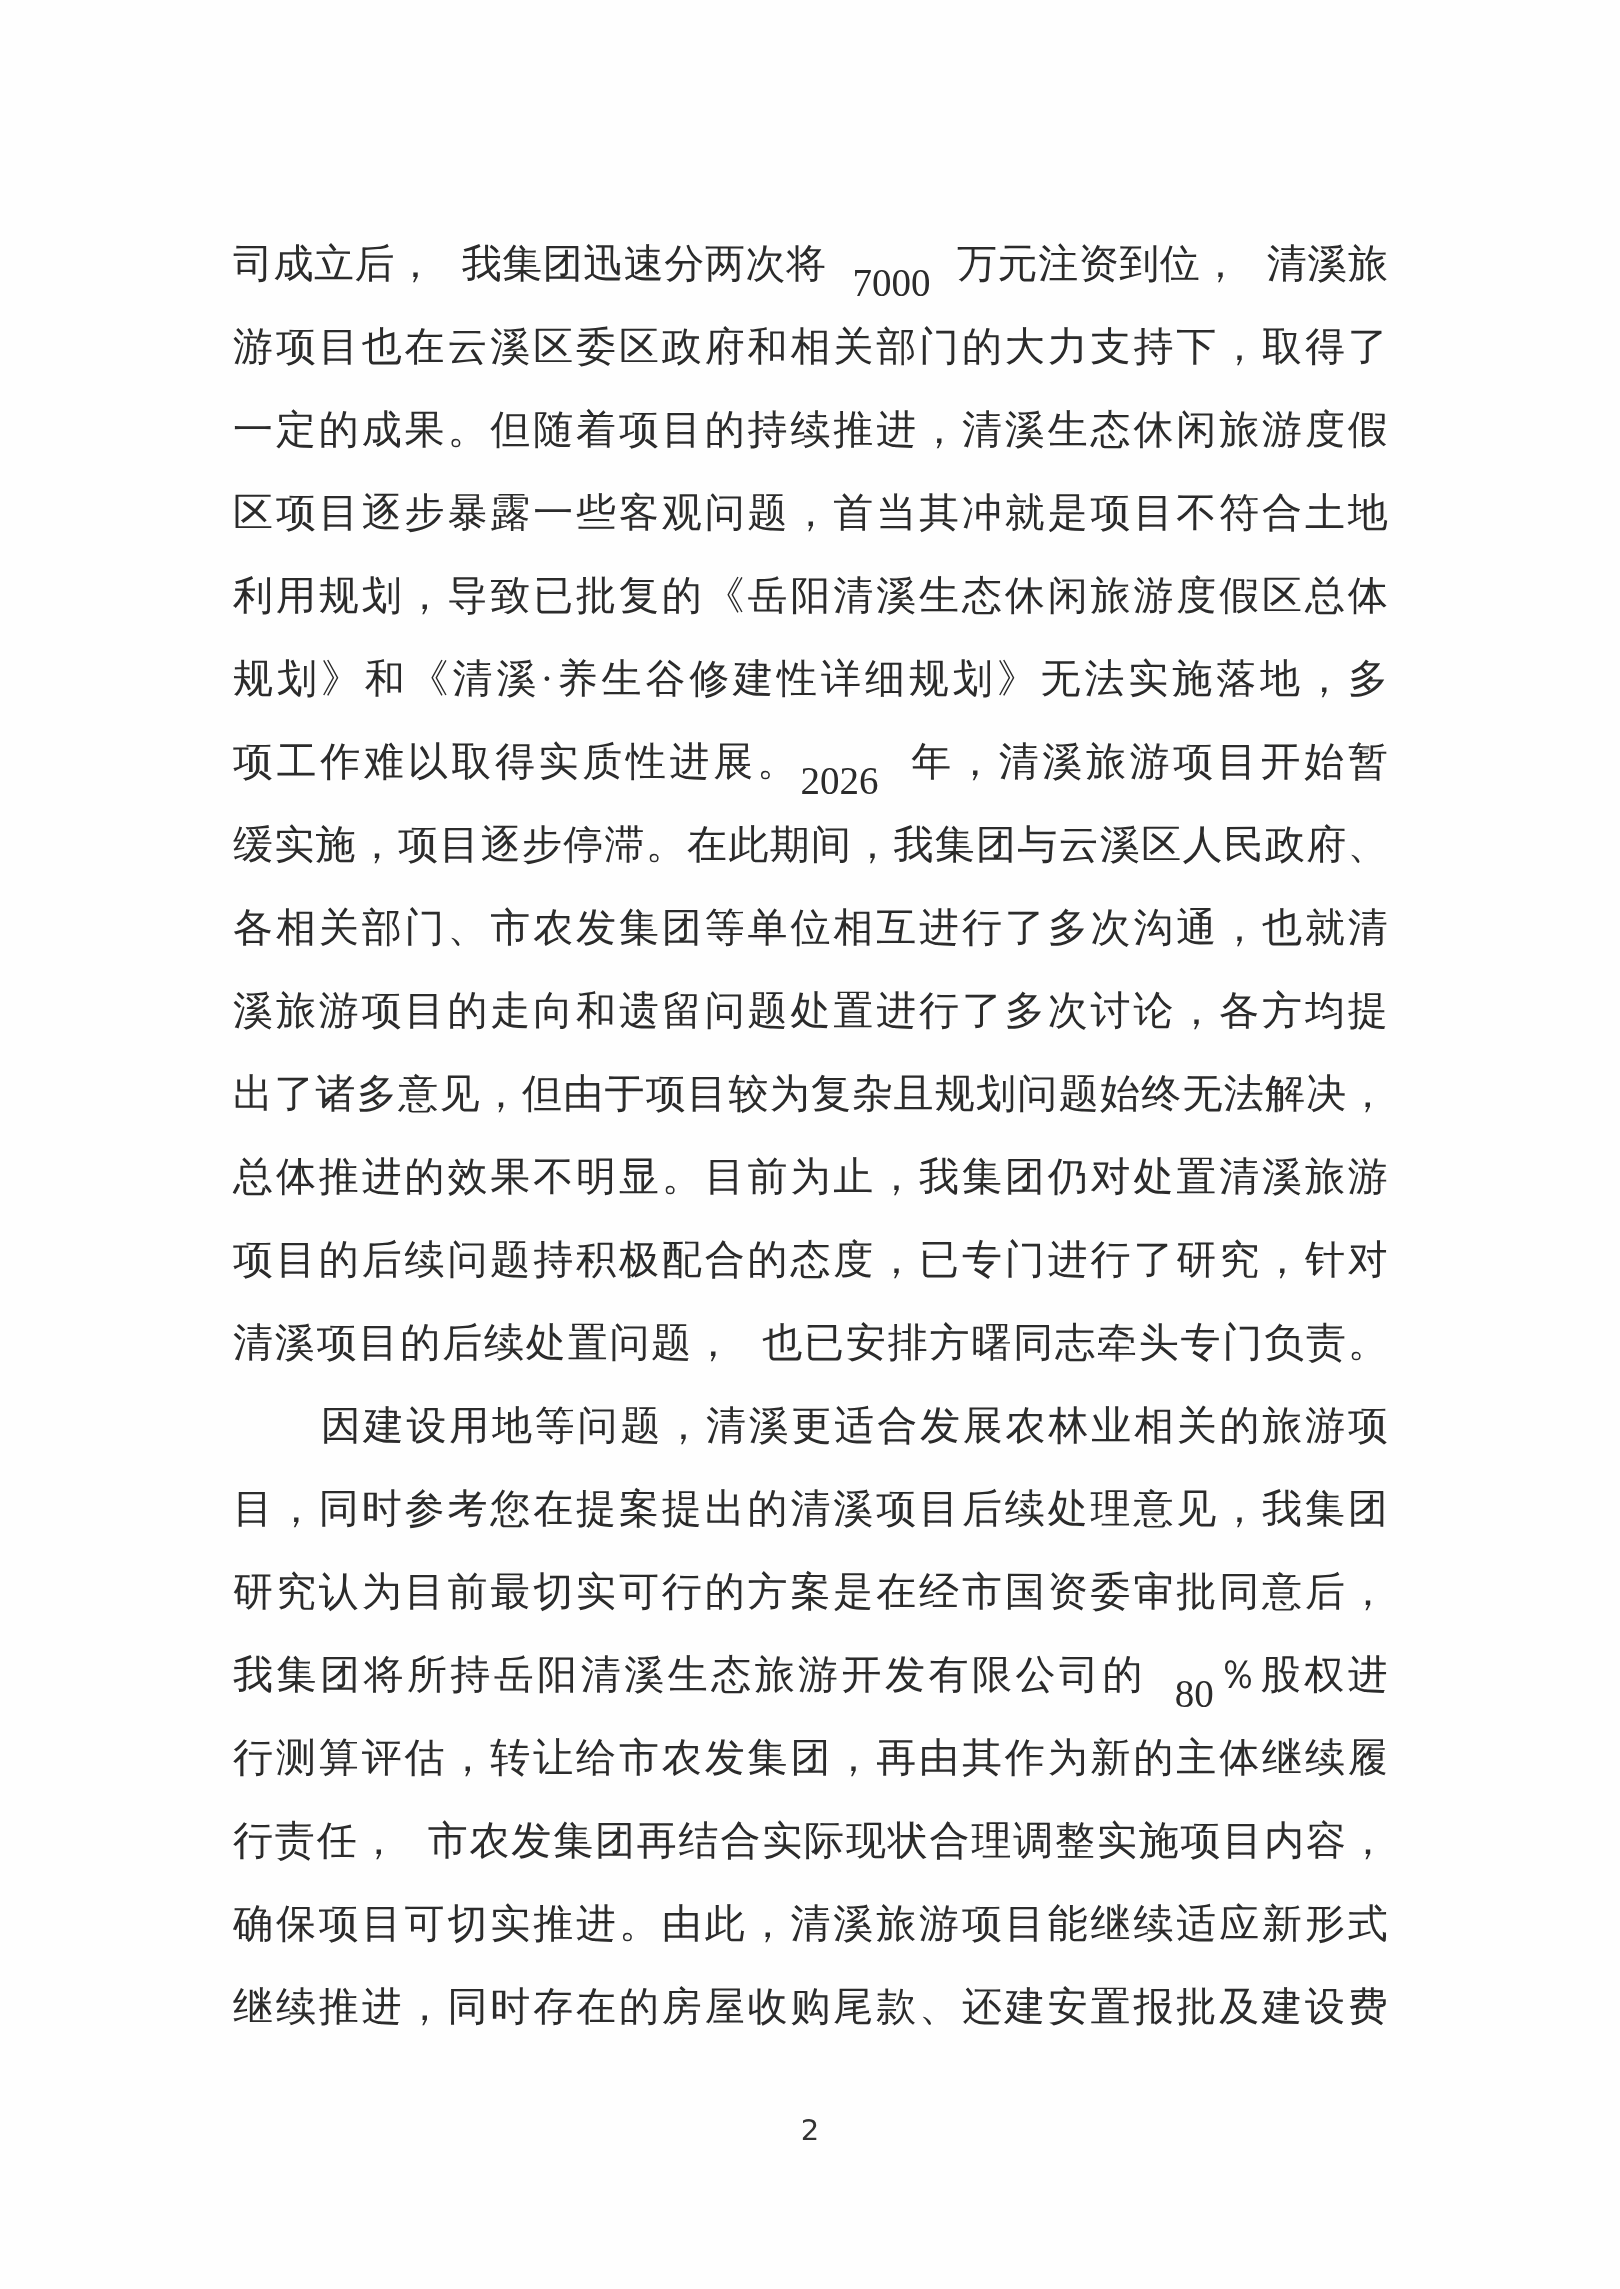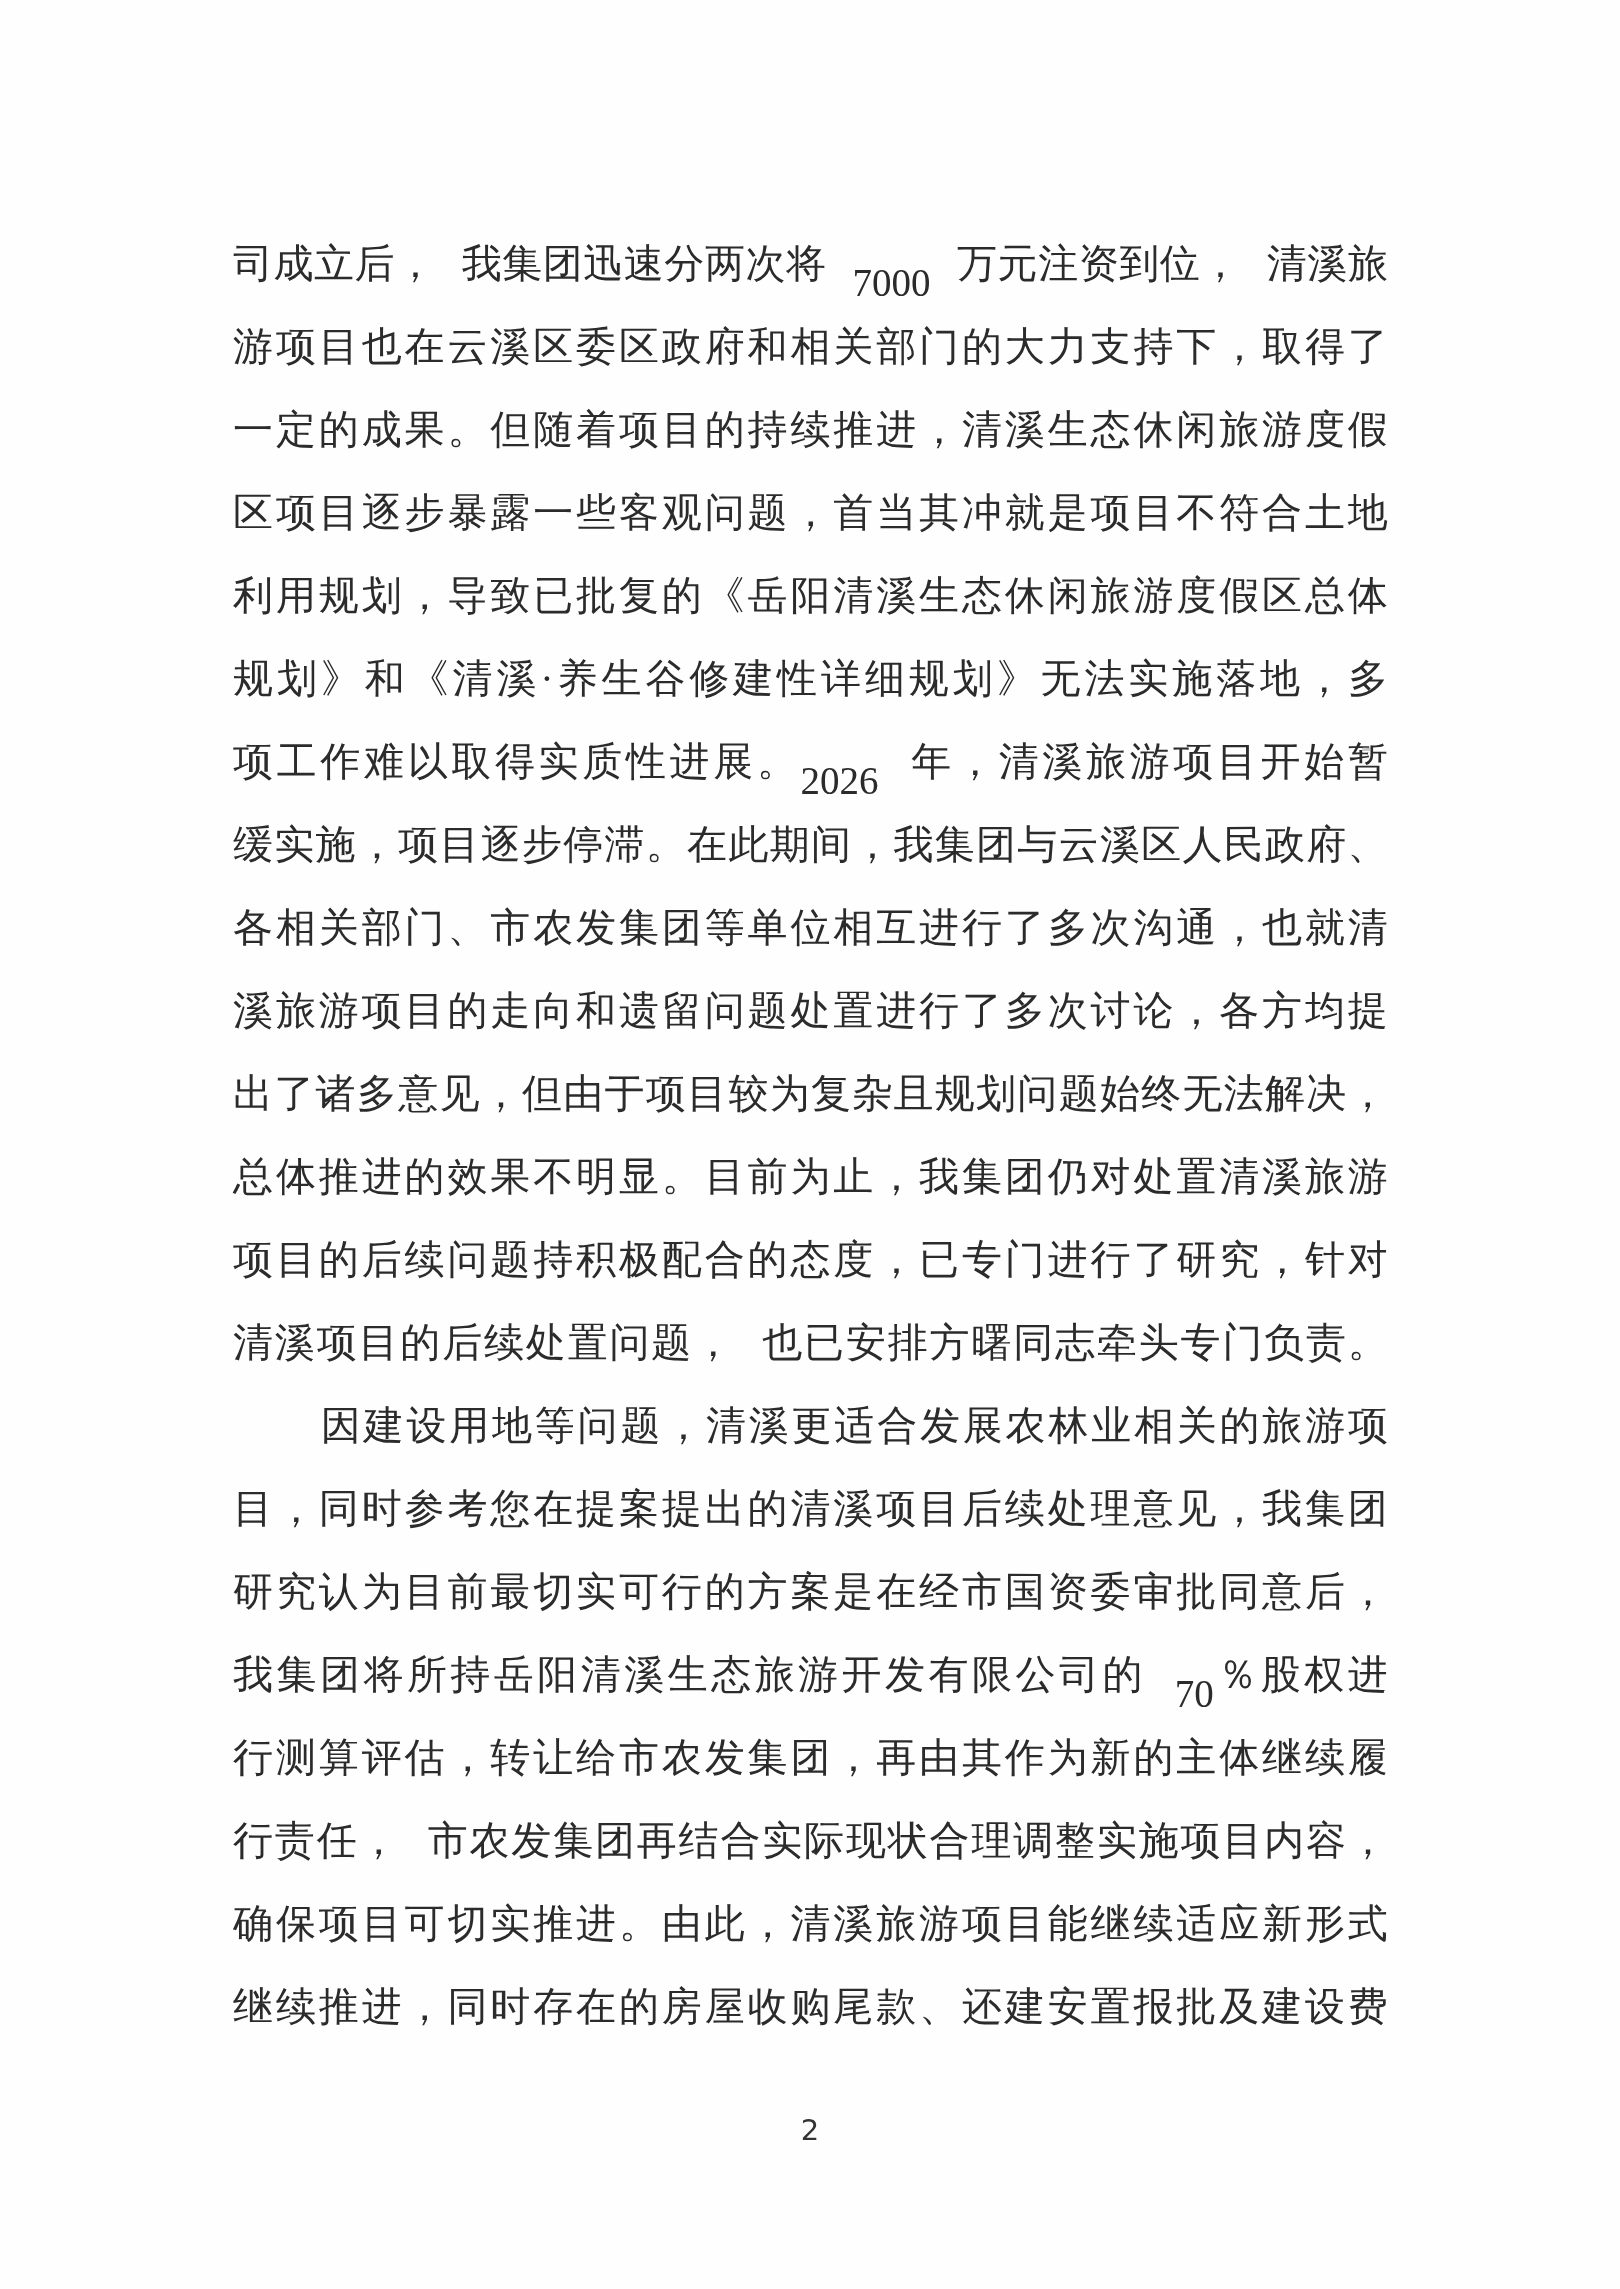--- a/index.html
+++ b/index.html
@@ -597,21 +597,21 @@
           <span class="ch">旅</span>
           <span class="ch">游</span>
           <span class="ch">开</span>
           <span class="ch">发</span>
           <span class="ch">有</span>
           <span class="ch">限</span>
           <span class="ch">公</span>
           <span class="ch">司</span>
           <span class="ch">的</span>
           <span class="gap"></span>
-          <span class="num">70</span>
+          <span class="num">80</span>
           <span class="ch">％</span>
           <span class="ch">股</span>
           <span class="ch">权</span>
           <span class="ch">进</span>
         </div>
         <div class="text-line">
           <span class="ch">行</span>
           <span class="ch">测</span>
           <span class="ch">算</span>
           <span class="ch">评</span>

